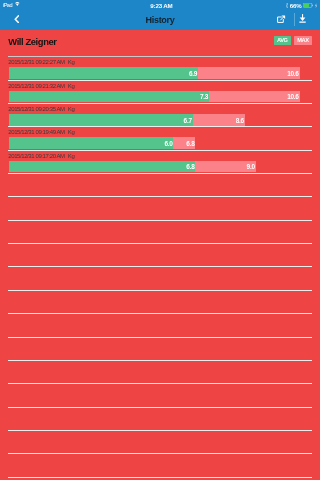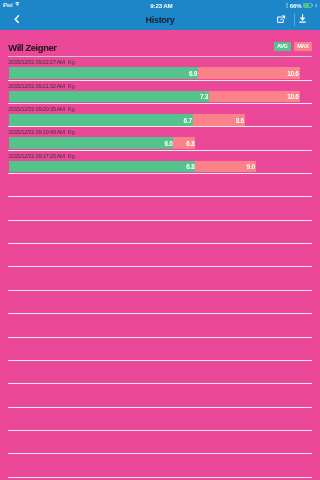--- a/index.html
+++ b/index.html
@@ -1,17 +1,17 @@
 <!DOCTYPE html>
 <html><head>
 <meta charset="utf-8">
 <style>
   html,body{margin:0;padding:0;background:#fff;}
   body{width:320px;height:480px;font-family:"Liberation Sans",sans-serif;overflow:hidden;-webkit-font-smoothing:antialiased;}
-  .screen{position:relative;width:320px;height:480px;background:#ec4899;overflow:hidden;}
+  .screen{position:relative;width:320px;height:480px;background:#ef4444;overflow:hidden;}
 
   
   .statusbar{position:absolute;left:0;top:0;width:320px;height:12px;background:#1C86C8;}
   .sb-left{position:absolute;left:0;top:0;height:11px;}
   .sb-carrier{position:absolute;left:2.9px;top:-0.2px;font-size:5.6px;color:#fff;letter-spacing:-0.5px;line-height:11px;}
   .sb-wifi{position:absolute;left:14.9px;top:2.3px;}
   .sb-left svg,.sb-right svg{display:block;}
   .sb-center{position:absolute;left:1.4px;top:-0.4px;width:320px;height:11px;line-height:11px;text-align:center;font-size:6.2px;color:#fff;font-weight:bold;letter-spacing:-0.18px;}
   .sb-right{position:absolute;right:2.8px;top:0.1px;height:11px;display:flex;align-items:center;gap:1.7px;}
   .sb-pct{font-size:6.1px;color:#fff;font-weight:bold;line-height:11px;letter-spacing:-0.2px;}
@@ -22,21 +22,21 @@
   .nav-back svg{display:block;}
   .nav-title{position:absolute;left:0;top:9.5px;width:320px;height:20px;line-height:20px;text-align:center;font-size:9px;font-weight:bold;color:#13222C;letter-spacing:-0.32px;}
   .nav-actions{position:absolute;left:0;top:0;width:320px;height:32px;}
   .nav-btn{position:absolute;display:flex;align-items:center;justify-content:center;}
   .nav-btn svg{display:block;}
   #shareBtn{left:277.1px;top:15.1px;}
   #dlBtn{left:299.4px;top:13.9px;}
   .nav-sep{position:absolute;left:293.5px;top:13.4px;width:1px;height:12.2px;background:#57AAD8;}
 
   
-  .header{position:absolute;left:0;top:36px;width:320px;height:26px;}
+  .header{position:absolute;left:0;top:30px;width:320px;height:26px;}
   .hdr-name{position:absolute;left:8.3px;top:-1.3px;height:26px;line-height:26px;font-size:9.4px;font-weight:bold;color:#141414;letter-spacing:-0.4px;}
   .legend{position:absolute;right:7.7px;top:5.8px;display:flex;gap:2.9px;}
   .legend-chip{width:17.1px;height:9.6px;border-radius:0.5px;display:flex;align-items:center;justify-content:center;font-size:5.7px;font-weight:bold;color:#fff;letter-spacing:-0.42px;line-height:9.6px;text-indent:-0.42px;}
   .legend-chip.wide{width:18.4px;}
 
   
   .list{position:absolute;left:0;top:30px;width:320px;height:450px;}
   .row{position:absolute;left:0;width:320px;height:23.35px;}
   .row-sep{position:absolute;left:7.5px;top:0;width:304.5px;height:1px;background:#EDEDEE;}
   .row.first > .row-sep{background:#C9C9CB;}

